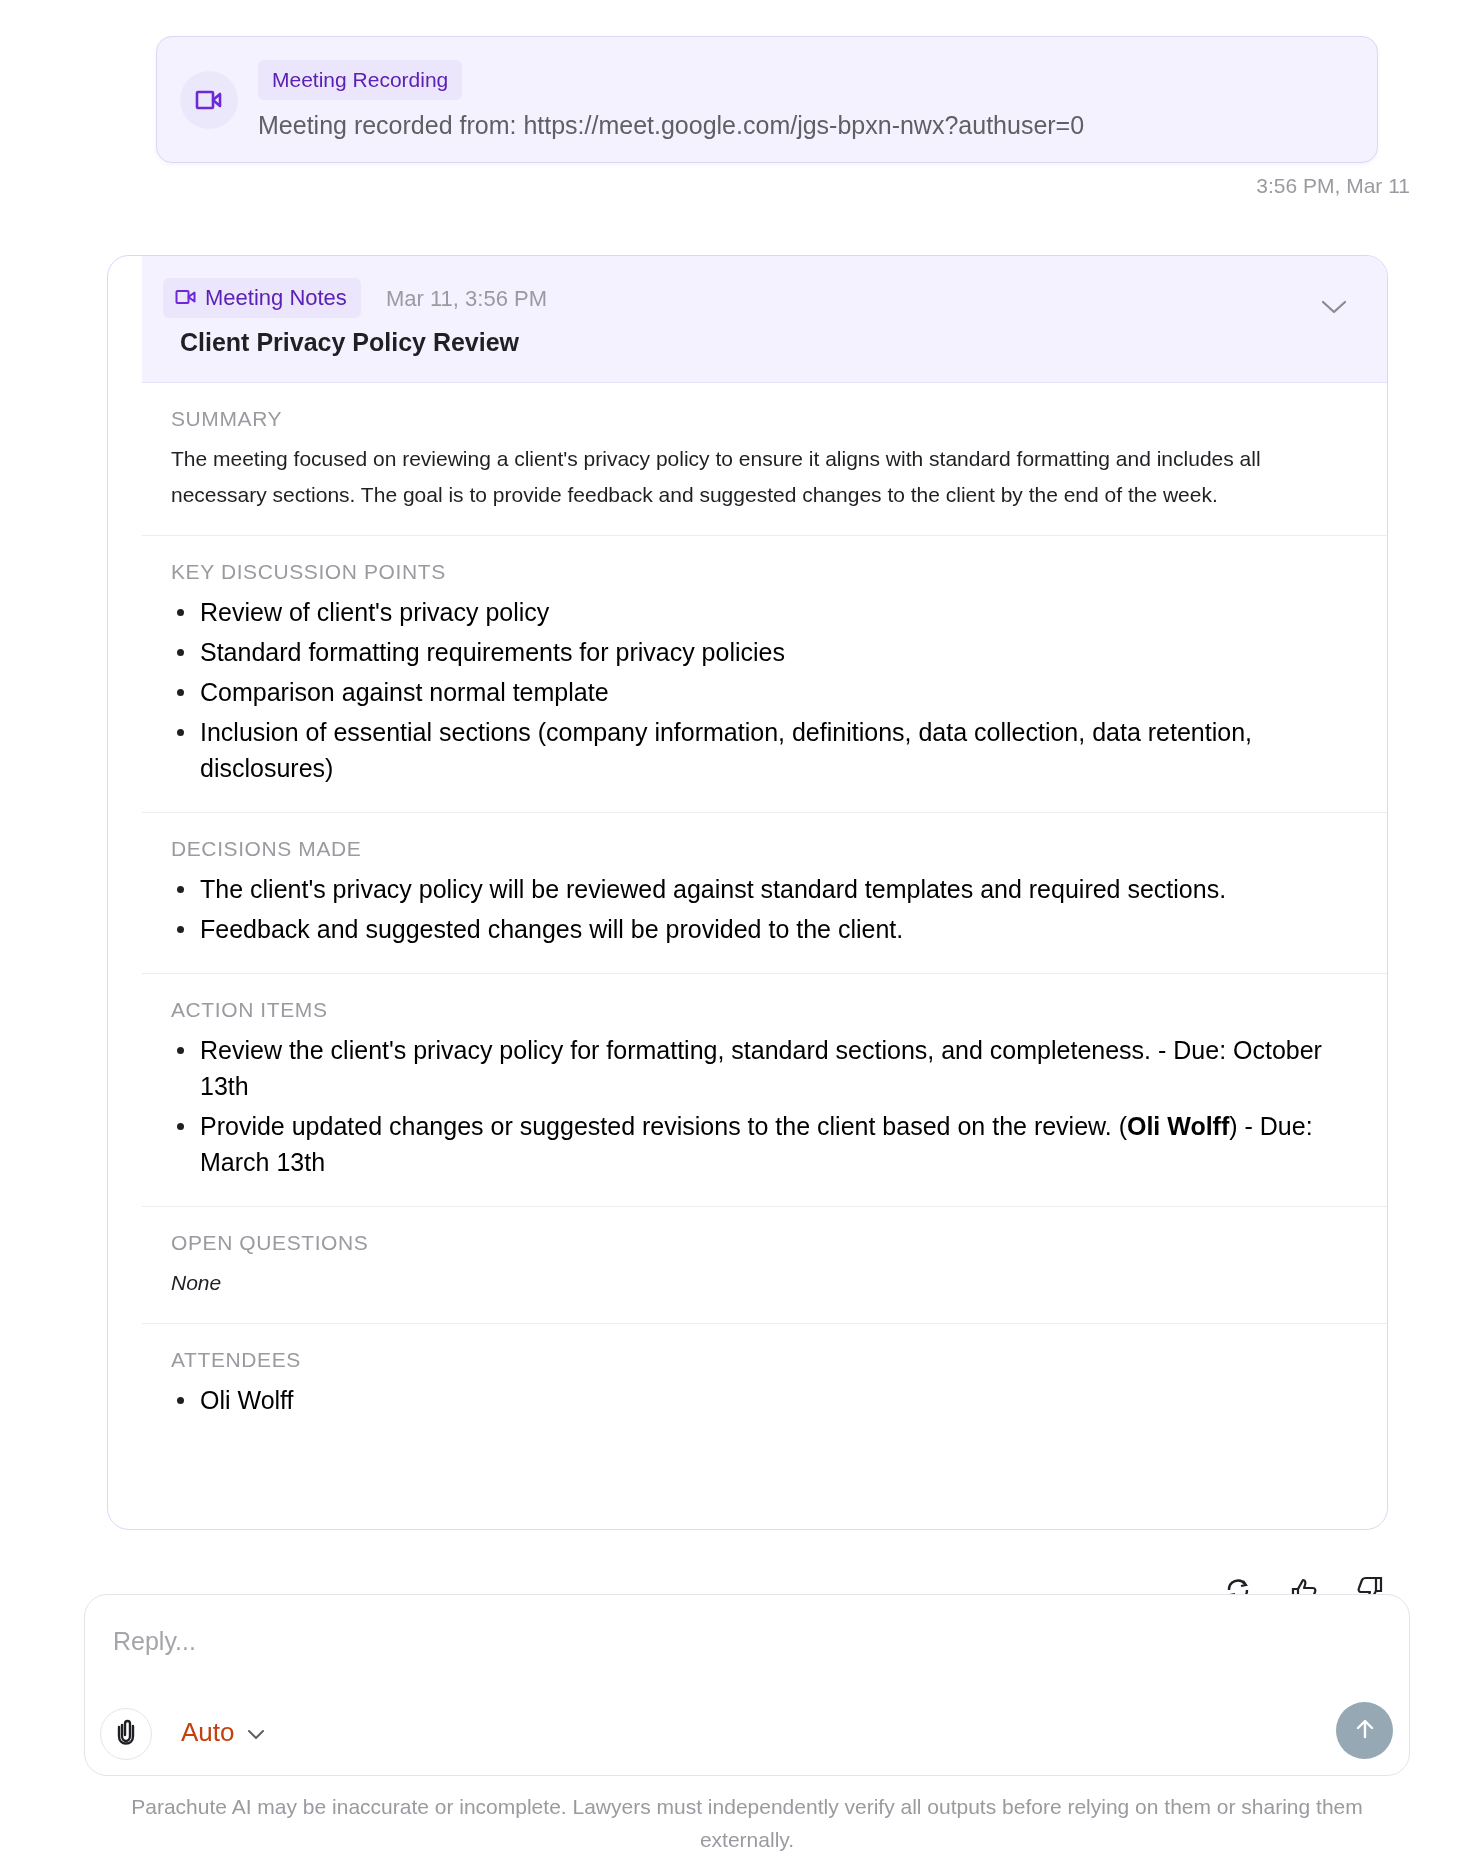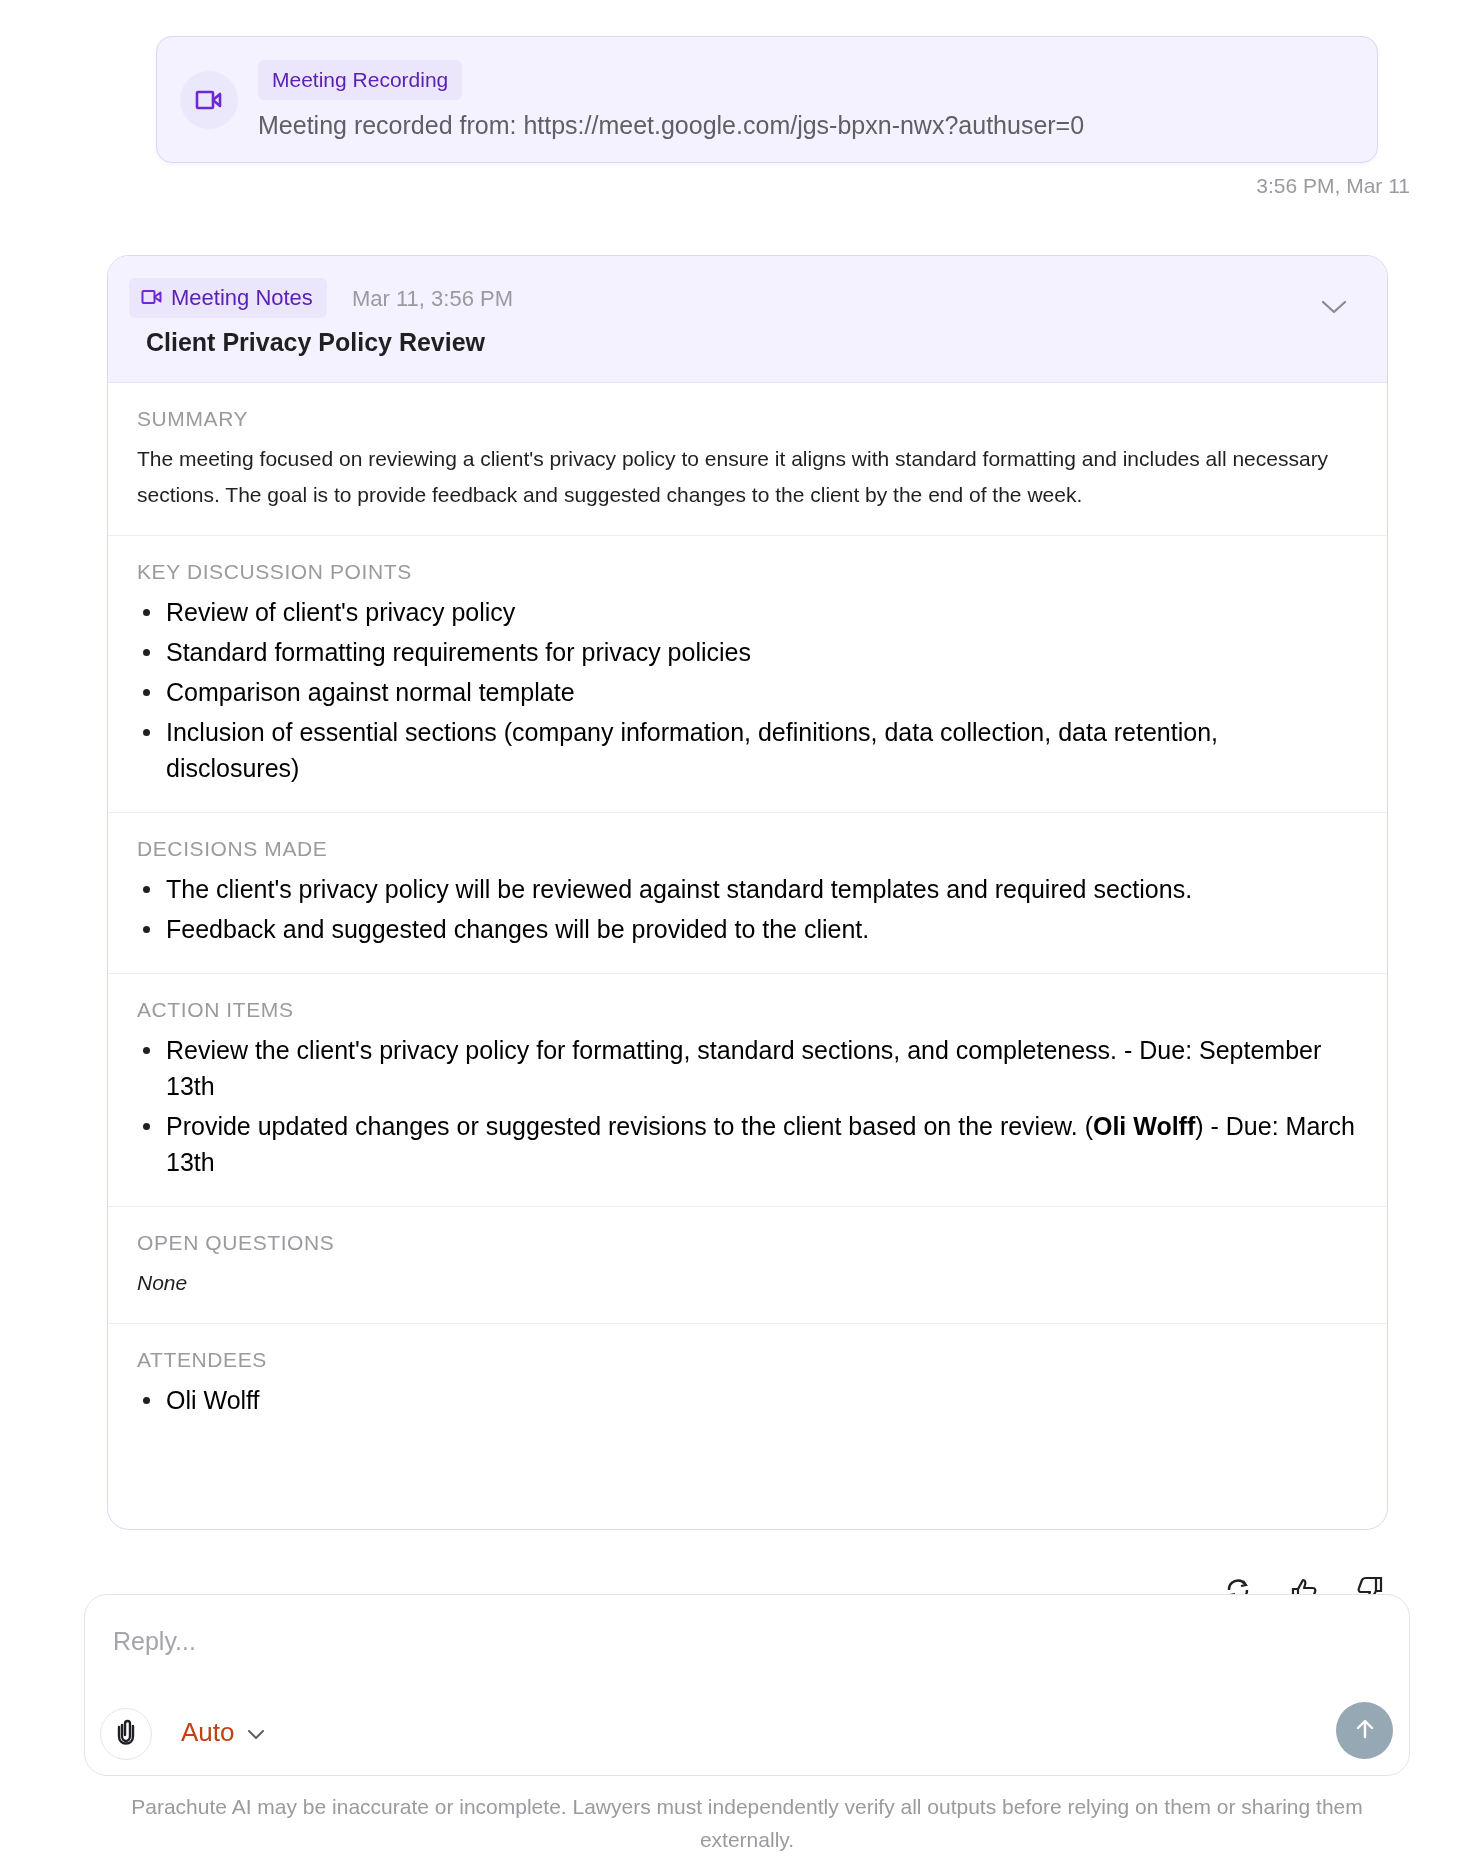--- a/index.html
+++ b/index.html
@@ -24,21 +24,21 @@
   .rec-text {
     position: absolute; left: 101px; top: 70px; font-size: 25px; color: #5f5f66; line-height: 36px;
   }
   .rec-time {
     position: absolute; right: 74px; top: 174px; font-size: 21px; color: #9a9aa0;
   }
 
   
   .notes-card {
     position: absolute; left: 107px; top: 255px; width: 1281px; height: 1275px;
-    border: 1.5px solid #dcd6f7; border-radius: 22px; overflow: hidden; background: #fff;
+    border: 1.5px solid #dcd6f7; border-radius: 22px; overflow: hidden; background: #fff; padding-left: 34px;
   }
   .notes-header {
     height: 127px; background: #f4f2fe; border-bottom: 1.5px solid #e6e2f7; position: relative;
   }
   .notes-badge {
     position: absolute; left: 21px; top: 22px; height: 40px; padding: 0 14px 0 12px;
     background: #ebe6fb; border-radius: 6px; color: #5b21b6;
     font-size: 22px; line-height: 40px; display: flex; align-items: center; gap: 8px;
   }
   .notes-date { position: absolute; left: 244px; top: 30px; font-size: 22px; color: #9a9aa0; }
@@ -147,21 +147,21 @@
     <div class="section-label">DECISIONS MADE</div>
     <ul class="bullets">
       <li>The client's privacy policy will be reviewed against standard templates and required sections.</li>
       <li>Feedback and suggested changes will be provided to the client.</li>
     </ul>
   </div>
 
   <div class="section">
     <div class="section-label">ACTION ITEMS</div>
     <ul class="bullets">
-      <li>Review the client's privacy policy for formatting, standard sections, and completeness. - Due: September 13th</li>
+      <li>Review the client's privacy policy for formatting, standard sections, and completeness. - Due: October 13th</li>
       <li><span>Provide updated changes or suggested revisions to the client based on the review. (</span><b class="name">Oli Wolff</b><span>) - Due: March 13th</span></li>
     </ul>
   </div>
 
   <div class="section">
     <div class="section-label">OPEN QUESTIONS</div>
     <div class="section-text italic">None</div>
   </div>
 
   <div class="section">

